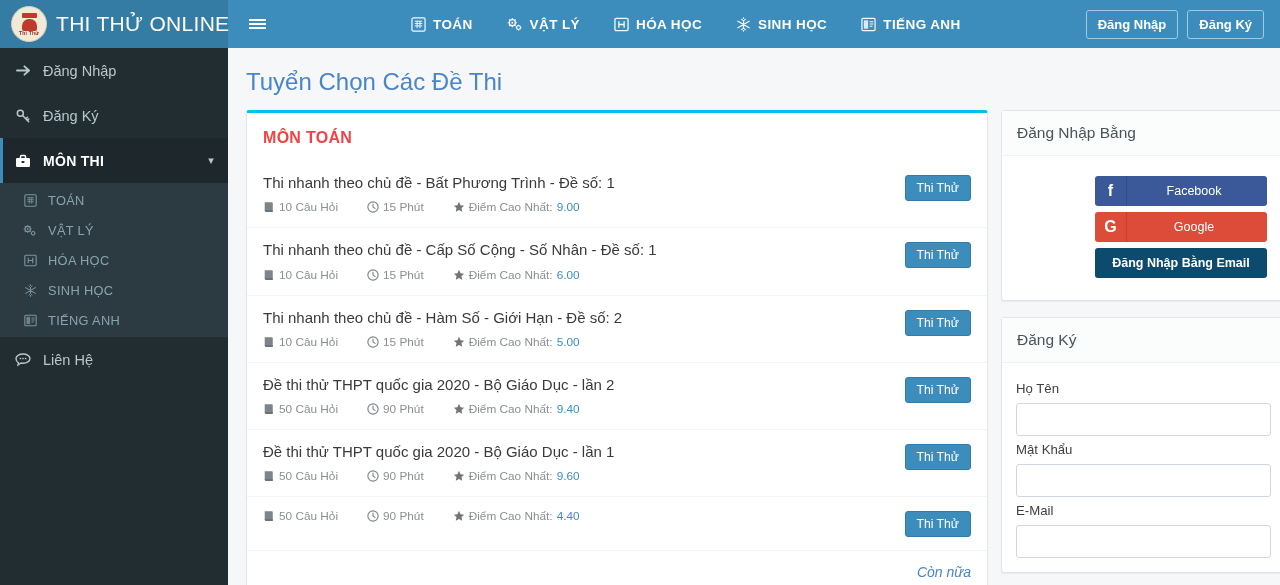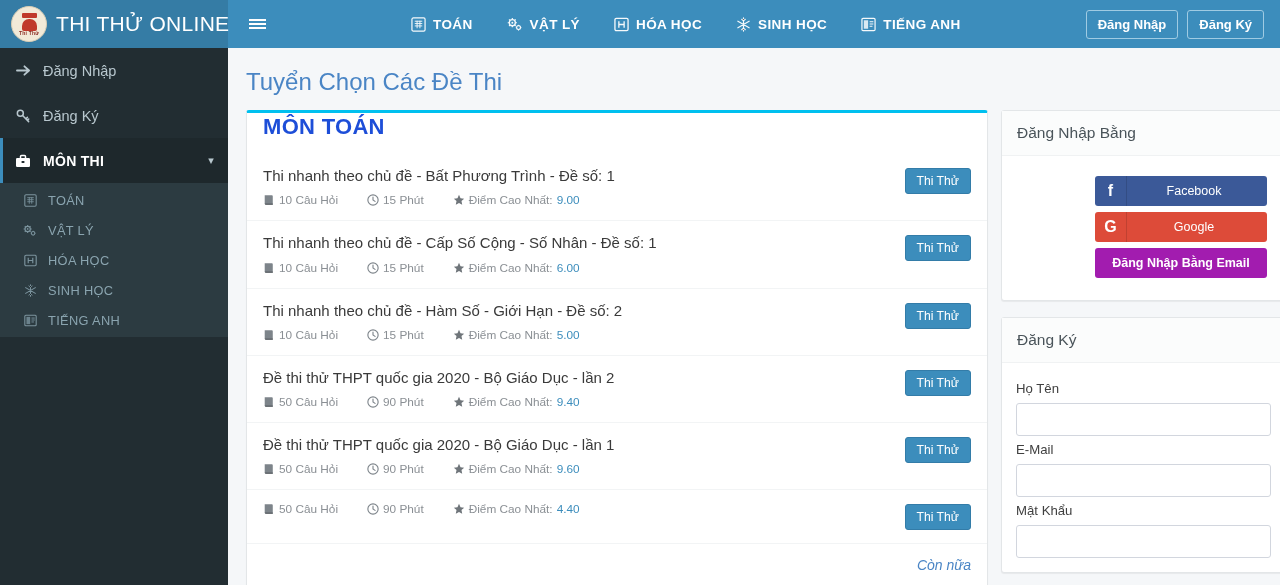--- a/index.html
+++ b/index.html
@@ -120,22 +120,22 @@
   }
   .panel-plain {
     background: #ffffff; border: 1px solid #e3e6e8; border-radius: 3px;
     box-shadow: 0 1px 1px rgba(0,0,0,.06); margin-bottom: 16px;
   }
   .panel-head {
     padding: 13px 15px; border-bottom: 1px solid #f0f2f3;
     background: #fbfcfc; color: #4a545a; font-size: 15.5px;
   }
   .subject-title {
-    color: #1d4ed8; font-size: 22px; font-weight: bold;
-    letter-spacing: .3px; padding: 1px 16px 14px 16px;
+    color: #ef4444; font-size: 16px; font-weight: bold;
+    letter-spacing: .3px; padding: 16px 16px 14px 16px;
   }
 
   .exam-list { padding: 0 0 0 0; }
   .exam-row {
     display: flex; align-items: flex-start; justify-content: space-between;
     padding: 12px 16px 13px 16px; border-top: 1px solid #f2f4f5;
   }
   .exam-row:first-child { border-top: none; }
   .exam-left { flex: 1; min-width: 0; }
   .exam-name {
@@ -365,20 +365,31 @@
               <rect x="1" y="1.5" width="14" height="13" rx="1.2" fill="none" stroke="#8aa4af" stroke-width="1.3"></rect>
               <rect x="3" y="3.5" width="4.6" height="9" fill="#8aa4af" opacity=".8"></rect>
               <path d="M9.2 5h4M9.2 7.4h4M9.2 9.8h3" stroke="#8aa4af" stroke-width="1.1"></path>
             </svg>
         </span>
         <span>TIẾNG ANH</span>
       </div>
 
     </div>
 
+    <div class="side-item">
+      <span class="ic">
+        <svg width="16" height="14" viewBox="0 0 16 14">
+            <path d="M1 5.6C1 3 4.1 1 8 1s7 2 7 4.6-3.1 4.6-7 4.6c-.7 0-1.4-.07-2-.2L3 12l.4-2.2C1.9 8.9 1 7.4 1 5.6z" fill="none" stroke="#b8c7ce" stroke-width="1.4"></path>
+            <circle cx="5.4" cy="5.5" r=".85" fill="#b8c7ce"></circle>
+            <circle cx="8" cy="5.5" r=".85" fill="#b8c7ce"></circle>
+            <circle cx="10.6" cy="5.5" r=".85" fill="#b8c7ce"></circle>
+          </svg>
+      </span>
+      <span>Liên Hệ</span>
+    </div>
 
   </div>
 
   <div class="content">
 
     <div class="page-title">Tuyển Chọn Các Đề Thi</div>
 
     <div class="cols">
 
       <div class="col-main">
@@ -611,31 +622,31 @@
           <div class="panel-head">Đăng Nhập Bằng</div>
           <div class="social-body" id="social-body">
               <button class="social-btn" style="background: rgb(59, 89, 152);">
                 <span class="glyph">f</span>
                 <span class="lbl">Facebook</span>
               </button>
               <button class="social-btn" style="background: rgb(221, 75, 57);">
                 <span class="glyph">G</span>
                 <span class="lbl">Google</span>
               </button>
-              <button class="social-btn center-only" style="background: #a21caf;">
+              <button class="social-btn center-only" style="background: #0c4a6e;">
                 <span>Đăng Nhập Bằng Email</span>
               </button>
             </div>
         </div>
 
         <div class="panel-plain">
           <div class="panel-head">Đăng Ký</div>
           <div class="form-body" id="form-body">
               <div><label class="form-label">Họ Tên</label><input class="form-input" type="text" value="" style=""></div>
+              <div><label class="form-label">Mật Khẩu</label><input class="form-input" type="text" value="" style=""></div>
               <div><label class="form-label">E-Mail</label><input class="form-input" type="text" value="" style=""></div>
-              <div><label class="form-label">Mật Khẩu</label><input class="form-input" type="text" value="" style=""></div>
             </div>
         </div>
 
       </div>
     </div>
   </div>
 </div>
 
 </body></html>

